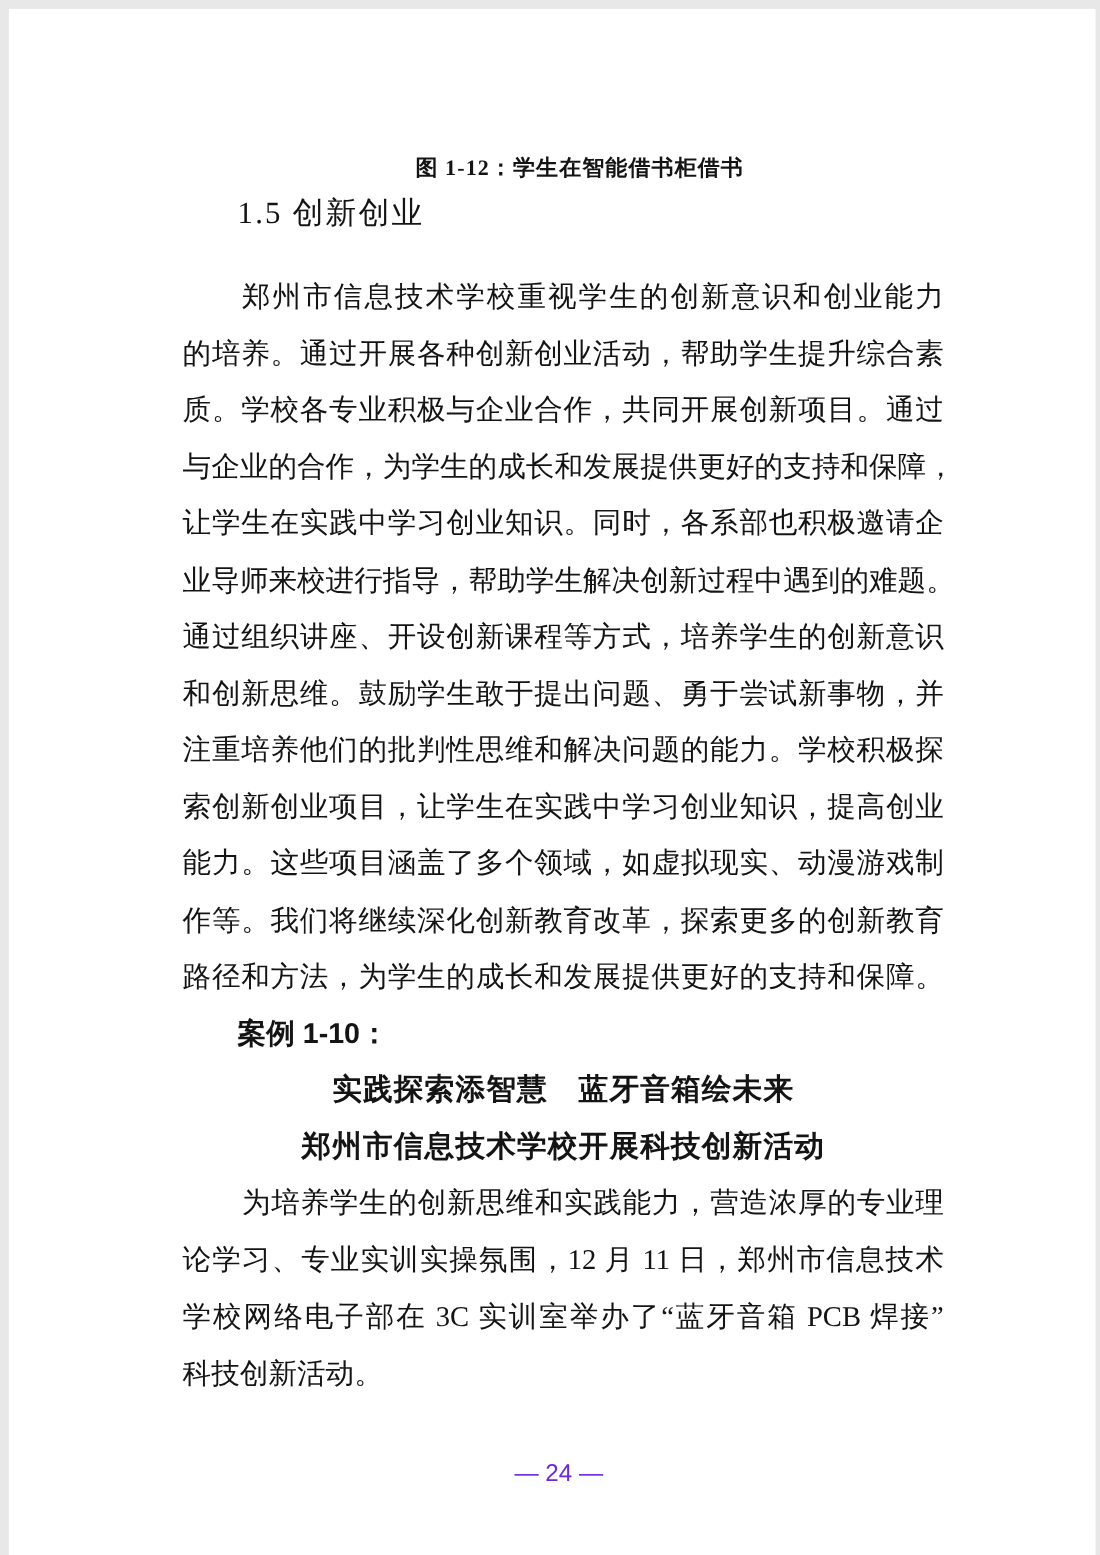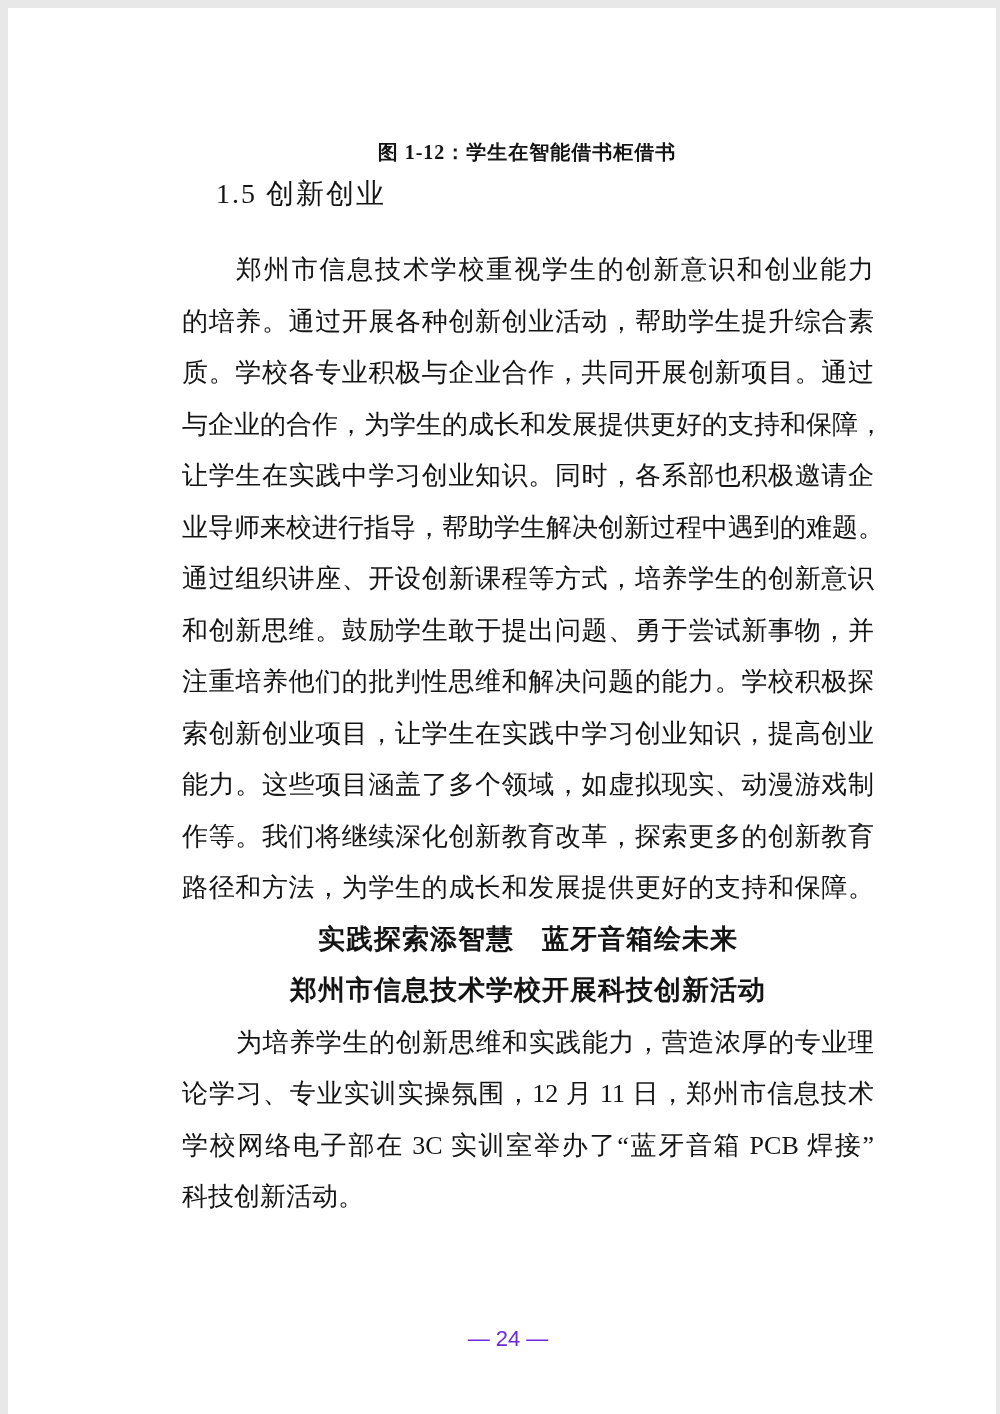--- a/index.html
+++ b/index.html
@@ -31,21 +31,20 @@
     font-size: 28px;
     letter-spacing: 2px;
     font-family: "Liberation Serif", "DejaVu Serif", serif;
     white-space: nowrap;
   }
   .flow {
     position: absolute;
     top: 228px;
     left: 150px;
     width: 708px;
-    margin-left: 16px;
   }
   .bline {
     height: 51.5px;
     line-height: 51.5px;
     font-size: 26px;
     text-align: justify;
     text-align-last: justify;
     white-space: nowrap;
     font-family: "Liberation Serif", "DejaVu Serif", serif;
   }
@@ -96,20 +95,21 @@
     <div class="bline">让学生在实践中学习创业知识。同时，各系部也积极邀请企</div>
     <div class="bline">业导师来校进行指导，帮助学生解决创新过程中遇到的难题。</div>
     <div class="bline">通过组织讲座、开设创新课程等方式，培养学生的创新意识</div>
     <div class="bline">和创新思维。鼓励学生敢于提出问题、勇于尝试新事物，并</div>
     <div class="bline">注重培养他们的批判性思维和解决问题的能力。学校积极探</div>
     <div class="bline">索创新创业项目，让学生在实践中学习创业知识，提高创业</div>
     <div class="bline">能力。这些项目涵盖了多个领域，如虚拟现实、动漫游戏制</div>
     <div class="bline">作等。我们将继续深化创新教育改革，探索更多的创新教育</div>
     <div class="bline">路径和方法，为学生的成长和发展提供更好的支持和保障。</div>
 
+    <div class="case-label">案例 1-10：</div>
 
     <div class="case-title">实践探索添智慧　蓝牙音箱绘未来</div>
 
     <div class="case-title">郑州市信息技术学校开展科技创新活动</div>
 
     <div class="bline indent">为培养学生的创新思维和实践能力，营造浓厚的专业理</div>
     <div class="bline">论学习、专业实训实操氛围，12 月 11 日，郑州市信息技术</div>
     <div class="bline">学校网络电子部在 3C 实训室举办了“蓝牙音箱 PCB 焊接”</div>
     <div class="bline lastline">科技创新活动。</div>
   </div>

